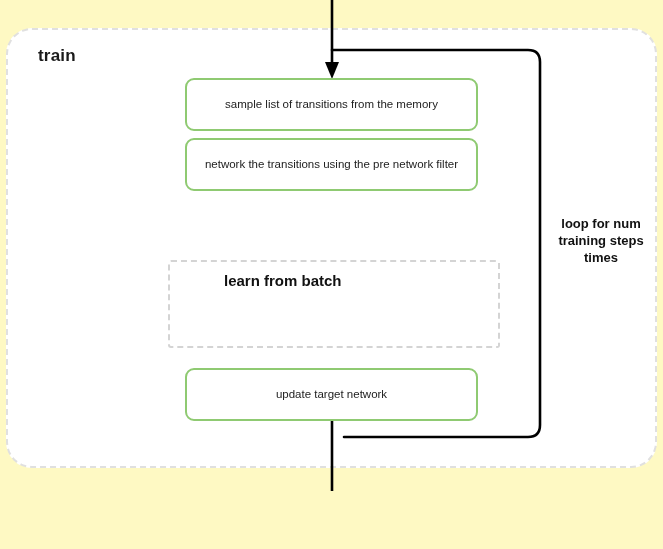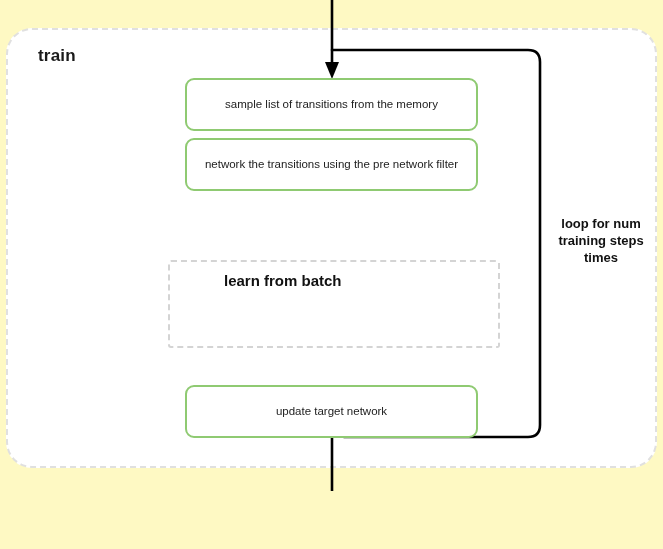--- a/index.html
+++ b/index.html
@@ -55,21 +55,21 @@
   }
   .step-box .step-label {
     font-size: 11.5px;
     color: #222222;
     text-align: center;
     line-height: 1.2;
   }
   .step-1 { top: 78px; }
   .step-2 { top: 138px; }
   .step-3 { top: 198px; }
-  .step-4 { top: 385px; }
+  .step-4 { top: 368px; }
 
   
   .sub-block {
     position: absolute;
     left: 168px;
     top: 260px;
     width: 332px;
     height: 88px;
     background: #ffffff;
     border: 2px dashed #d4d4d4;

